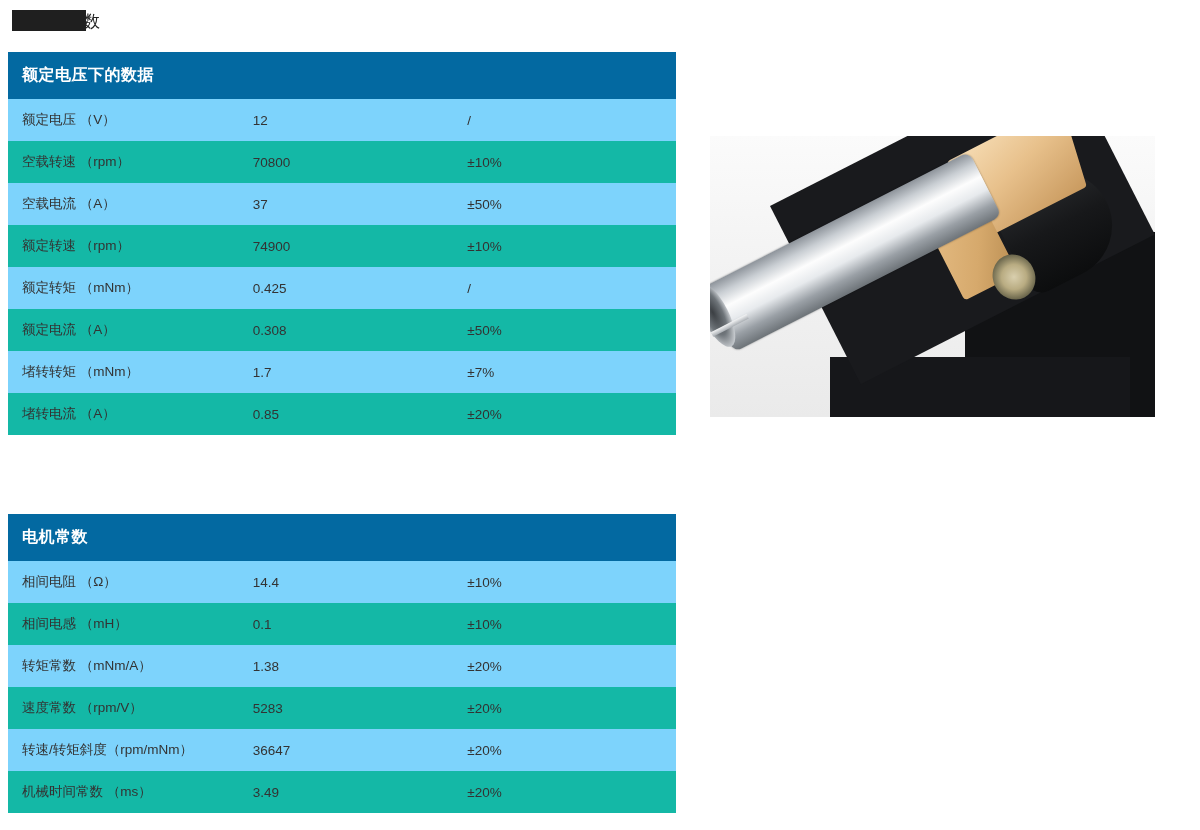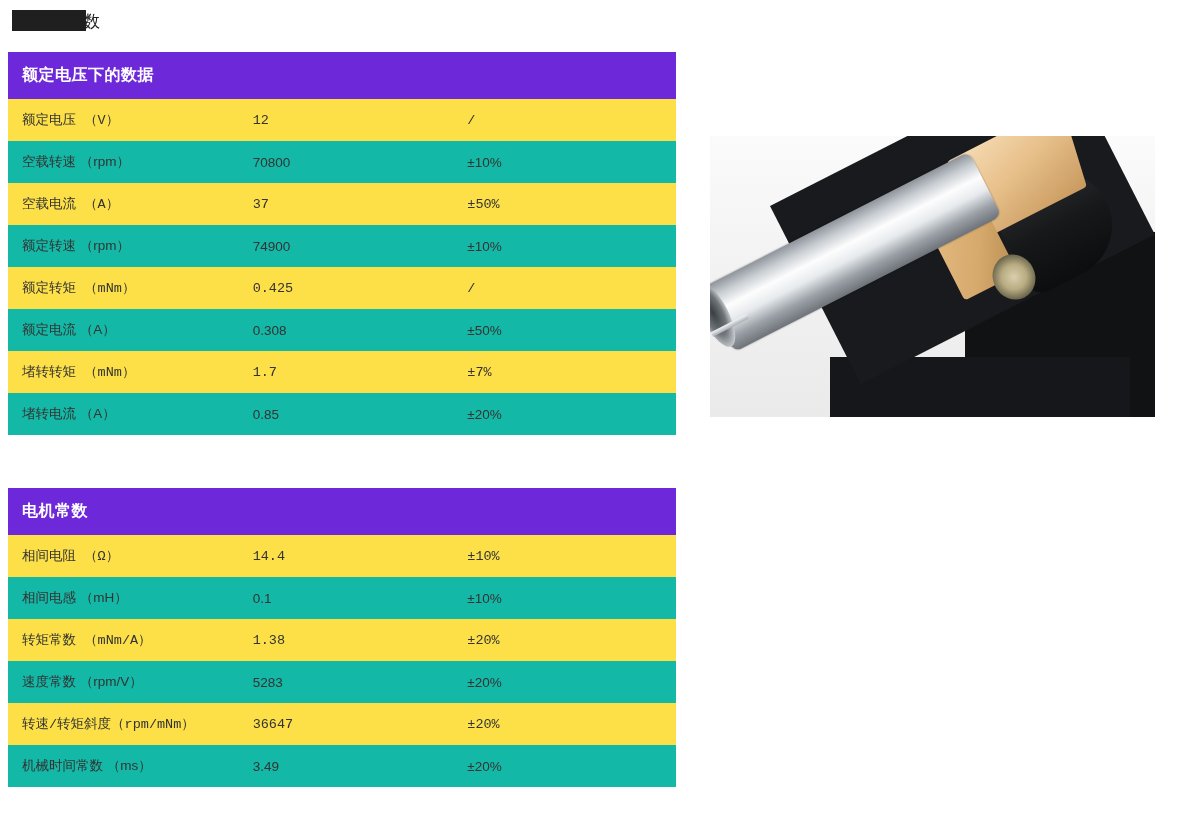--- a/index.html
+++ b/index.html
@@ -39,44 +39,44 @@
   }
 
   
   .table-block {
     position: absolute;
     left: 8px;
     width: 668px;
     border-collapse: collapse;
   }
   #block-rated { top: 52px; }
-  #block-constants { top: 488px; }
+  #block-constants { top: 514px; }
 
   .tbl {
     width: 100%;
     border-collapse: collapse;
     table-layout: fixed;
   }
   .tbl th.head {
-    background: #6d28d9;
+    background: #0369a1;
     color: #ffffff;
     text-align: left;
     font-size: 16px;
     font-weight: bold;
     padding: 13px 14px;
     letter-spacing: 0.5px;
   }
   .tbl td {
     font-size: 13.5px;
     color: #333333;
     padding: 12px 0 12px 14px;
     border: none;
     vertical-align: middle;
   }
-  .tbl tr.odd td { background: #fde047; font-family: Liberation Mono, monospace; }
+  .tbl tr.odd td { background: #7dd3fc; }
   .tbl tr.even td { background: #14b8a6; }
 
   .col-name { width: 250px; }
   .col-val  { width: 118px; border-left: 1px solid #c9ced8; }
   .col-tol  { width: 200px; }
 
   .tbl td.col-val { padding-left: 22px; }
   .tbl td.col-tol { padding-left: 14px; }
 
   .sup { font-size: 9px; vertical-align: super; }

